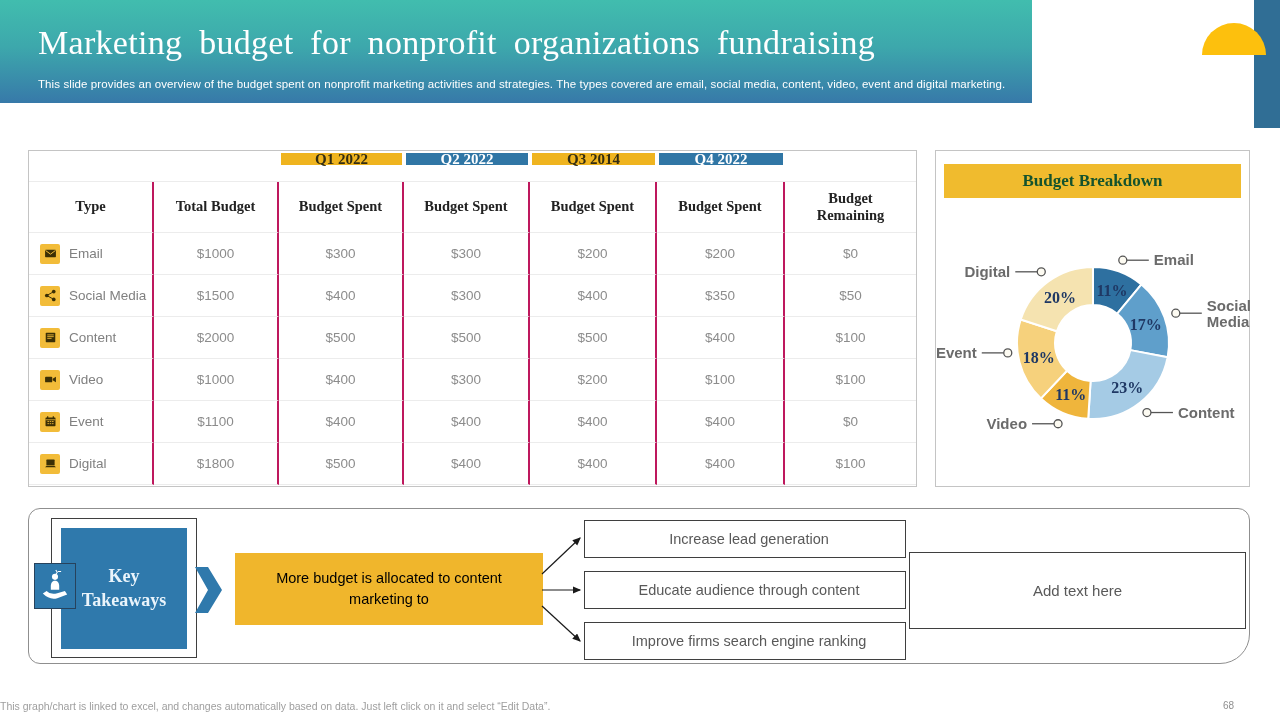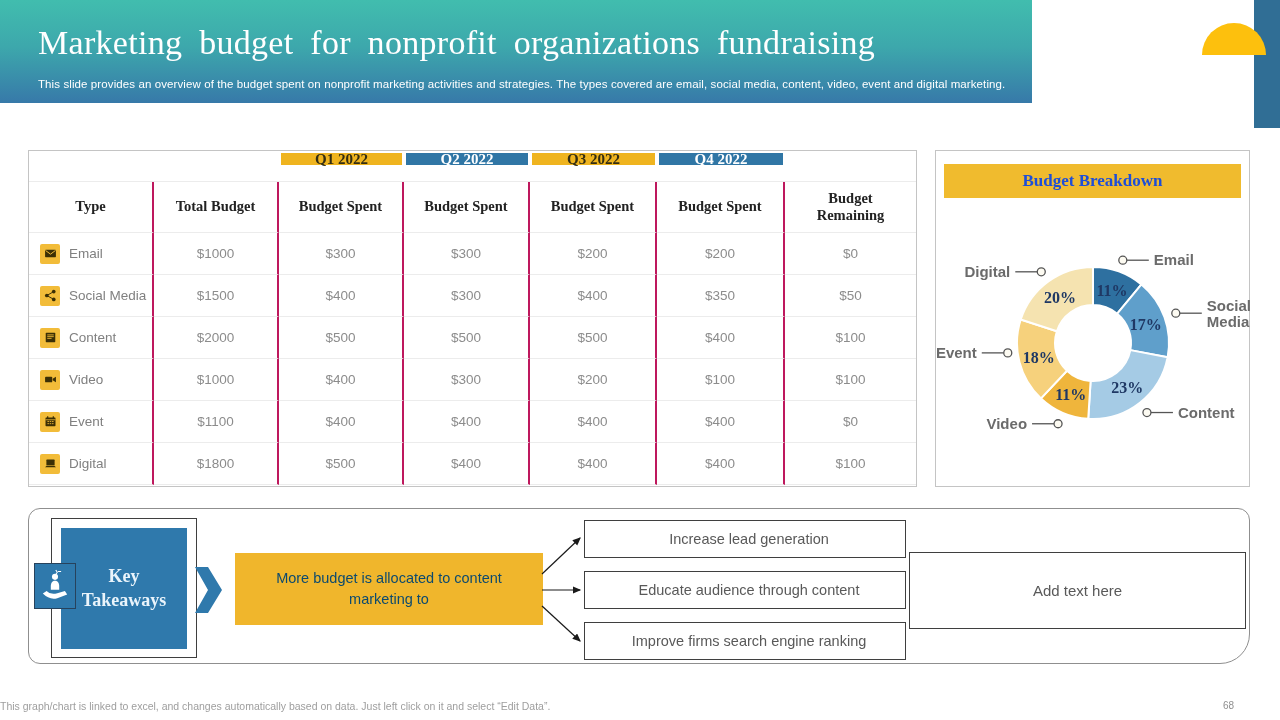--- a/index.html
+++ b/index.html
@@ -39,42 +39,42 @@
          display:flex;align-items:center;justify-content:center;}
   .ticon svg{width:13px;height:13px;display:block;}
   .tlabel{color:#808080;font-size:13.5px;}
   .vcell{color:#8C8C8C;font-size:13.5px;}
 
   
   .chart-panel{position:absolute;left:935px;top:150px;width:315px;height:337px;
                background:#fff;border:1px solid #C4C4C4;box-sizing:border-box;}
   .banner{position:absolute;left:8px;top:13px;right:8px;height:34px;background:#F0BB2E;
           display:flex;align-items:center;justify-content:center;
-          font-family:"Liberation Serif",serif;font-weight:bold;font-size:17px;color:#1d4ed8;}
+          font-family:"Liberation Serif",serif;font-weight:bold;font-size:17px;color:#14532d;}
   #donut-svg{position:absolute;left:0;top:0;overflow:visible;}
   .pct{font-family:"Liberation Serif",serif;font-weight:bold;font-size:16px;fill:#1F3864;}
   .cat-label{font-family:"Liberation Sans",sans-serif;font-weight:bold;font-size:15px;fill:#6b6b6b;}
   .mkr{fill:#FDFBF2;stroke:#555;stroke-width:1.3;}
   .ldr{stroke:#555;stroke-width:1.3;}
 
   
   .takeaways{position:absolute;left:28px;top:508px;width:1222px;height:156px;
              border:1px solid #8F8F8F;border-radius:12px 12px 30px 12px;box-sizing:border-box;}
   .kt-frame{position:absolute;left:22px;top:9px;width:146px;height:140px;background:#fff;
             border:1.5px solid #3f3f3f;box-sizing:border-box;}
   .kt-blue{position:absolute;left:32px;top:19px;width:126px;height:121px;background:#2F79AC;
            display:flex;align-items:center;justify-content:center;text-align:center;
            font-family:"Liberation Serif",serif;font-weight:bold;font-size:18px;color:#EAF4FB;
            line-height:1.3;padding:0 22px;box-sizing:border-box;}
   .kt-icon{position:absolute;left:5px;top:54px;width:42px;height:46px;background:#2F79AC;
            border:1.5px solid #27425C;box-sizing:border-box;display:flex;align-items:center;justify-content:center;}
   .kt-chevron{position:absolute;left:166px;top:58px;}
   .kt-statement{position:absolute;left:206px;top:44px;width:308px;height:72px;background:#F0B62C;
                 display:flex;align-items:center;justify-content:center;text-align:center;
-                color:#0c4a6e;font-size:14.5px;line-height:1.45;padding:0 34px;box-sizing:border-box;}
+                color:#000000;font-size:14.5px;line-height:1.45;padding:0 34px;box-sizing:border-box;}
   .fanout{position:absolute;left:512px;top:20px;}
   .pt-box{position:absolute;left:555px;width:322px;height:38px;border:1.3px solid #3f3f3f;
           box-sizing:border-box;display:flex;align-items:center;justify-content:center;
           color:#595959;font-size:14.5px;background:#fff;padding-left:8px;}
   .pt-1{top:11px;} .pt-2{top:62px;} .pt-3{top:113px;}
   .add-text{position:absolute;left:880px;top:43px;width:337px;height:77px;border:1.3px solid #3f3f3f;
             box-sizing:border-box;display:flex;align-items:center;justify-content:center;
             color:#595959;font-size:15px;background:#fff;cursor:text;}
 
   
@@ -98,21 +98,21 @@
     <div class="btable" id="budget-grid">
         <div class="qspace"></div>
         <div class="qspace"></div>
         <div class="qwrap">
           <div class="qblock gold">Q1 2022</div>
         </div>
         <div class="qwrap">
           <div class="qblock blue">Q2 2022</div>
         </div>
         <div class="qwrap">
-          <div class="qblock gold">Q3 2022</div>
+          <div class="qblock gold">Q3 2014</div>
         </div>
         <div class="qwrap">
           <div class="qblock blue">Q4 2022</div>
         </div>
         <div class="qspace"></div>
         <div class="hcell">Type</div>
         <div class="hcell">Total Budget</div>
         <div class="hcell">Budget Spent</div>
         <div class="hcell">Budget Spent</div>
         <div class="hcell">Budget Spent</div>

